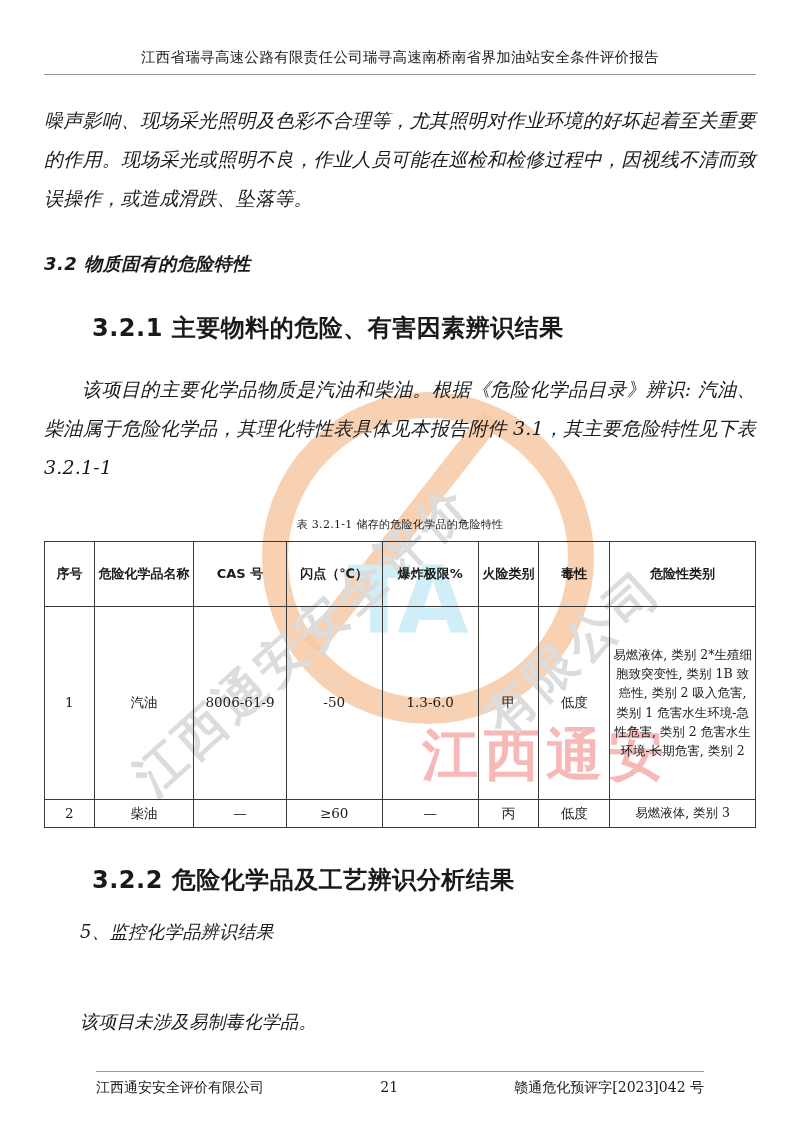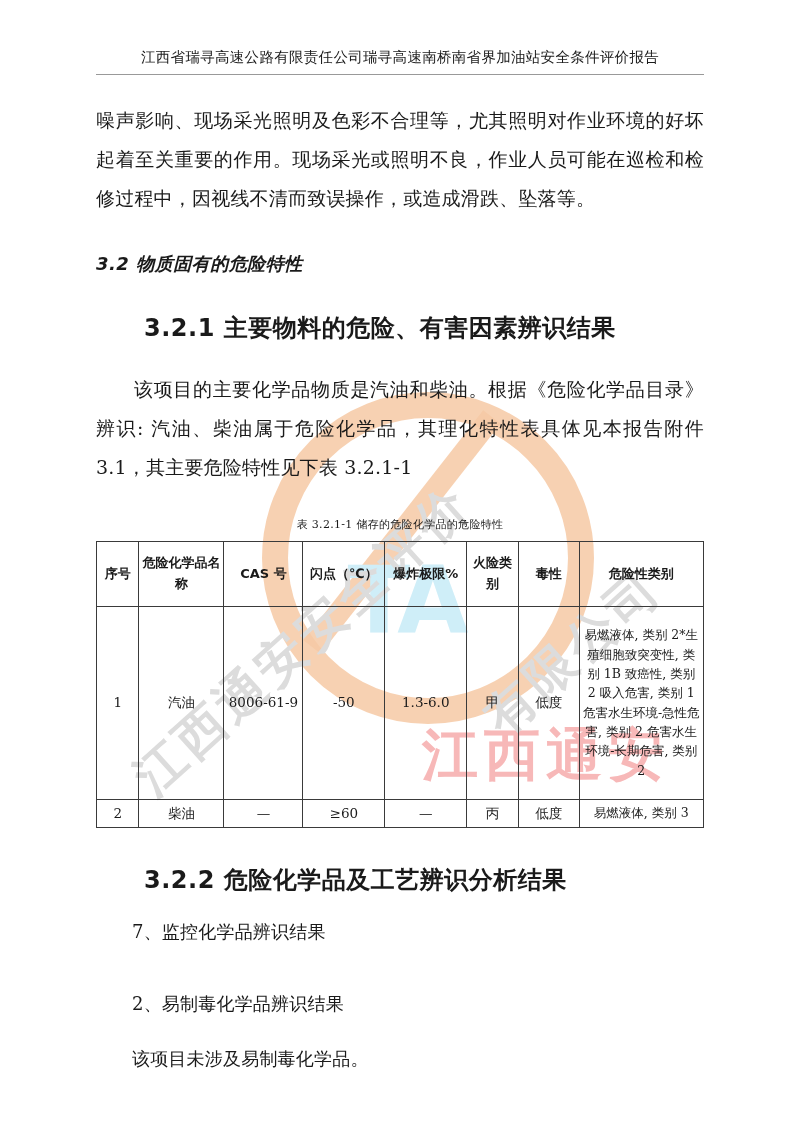--- a/index.html
+++ b/index.html
@@ -91,40 +91,41 @@
   .wm-diag.d2 {
     left: 470px; top: 700px;
     transform: rotate(-42deg);
     transform-origin: 0 0;
   }
 
   
   #content {
     position: relative;
     z-index: 2;
-    padding: 0 96px;
+    padding: 0 44px;
   }
 
   .running-head {
     padding-top: 48px;
     text-align: center;
     font-size: 14.5px;
     letter-spacing: .3px;
     padding-bottom: 7px;
     border-bottom: 1.3px solid #999;
     margin-bottom: 26px;
   }
 
   p.body {
     font-size: 19px;
     line-height: 2.05;
     margin: 0;
     text-align: justify;
     text-justify: inter-ideograph;
     letter-spacing: .2px;
+    font-style: italic;
   }
   p.body.indent { text-indent: 2em; }
 
   h2.h2 {
     font-family: "DejaVu Sans", "Liberation Sans", sans-serif;
     font-size: 18px;
     font-weight: 700;
     margin: 34px 0 0 0;
     letter-spacing: .5px;
     font-style: italic;
@@ -280,30 +281,34 @@
           <td class="haz-cat">易燃液体, 类别 3</td>
         </tr>
       </tbody>
     </table>
 
     <div class="after-table">
       <h3 class="h3">3.2.2 危险化学品及工艺辨识分析结果</h3>
 
       <div class="spacer-sm"></div>
 
-      <p class="body indent">7、监控化学品辨识结果</p>
+      <p class="body indent">5、监控化学品辨识结果</p>
 
       <div class="spacer-sm"></div>
 
 
       <div class="spacer-sm"></div>
 
-      <p class="body indent">2、易制毒化学品辨识结果</p>
 
       <div class="spacer-sm"></div>
 
       <p class="body indent">该项目未涉及易制毒化学品。</p>
     </div>
 
   </div>
 
+  <div id="footer">
+    <span class="f-left">江西通安安全评价有限公司</span>
+    <span class="f-center">21</span>
+    <span class="f-right">赣通危化预评字[2023]042 号</span>
+  </div>
 
 </div>
 
 </body></html>

